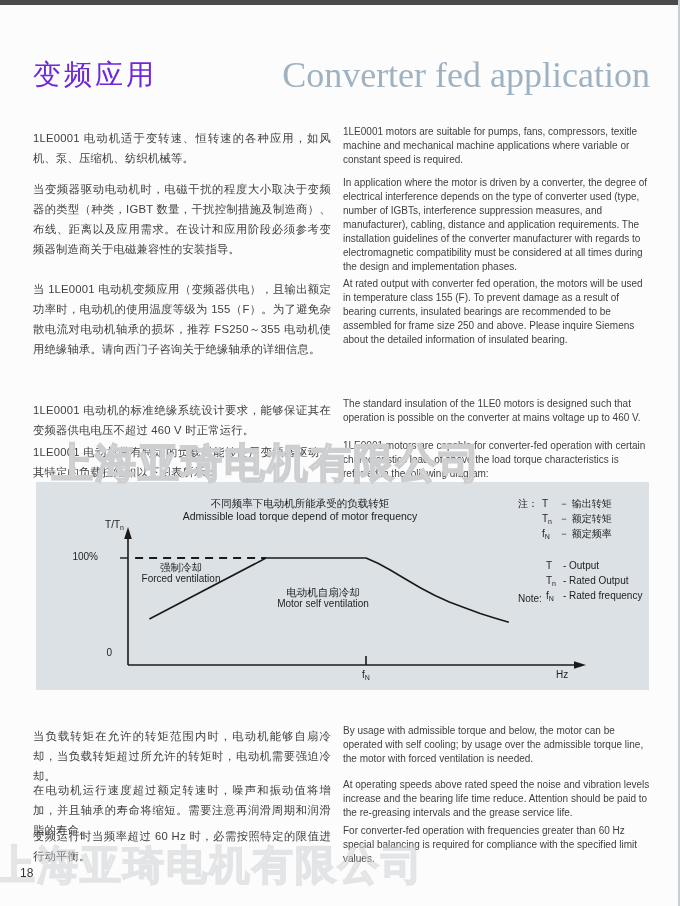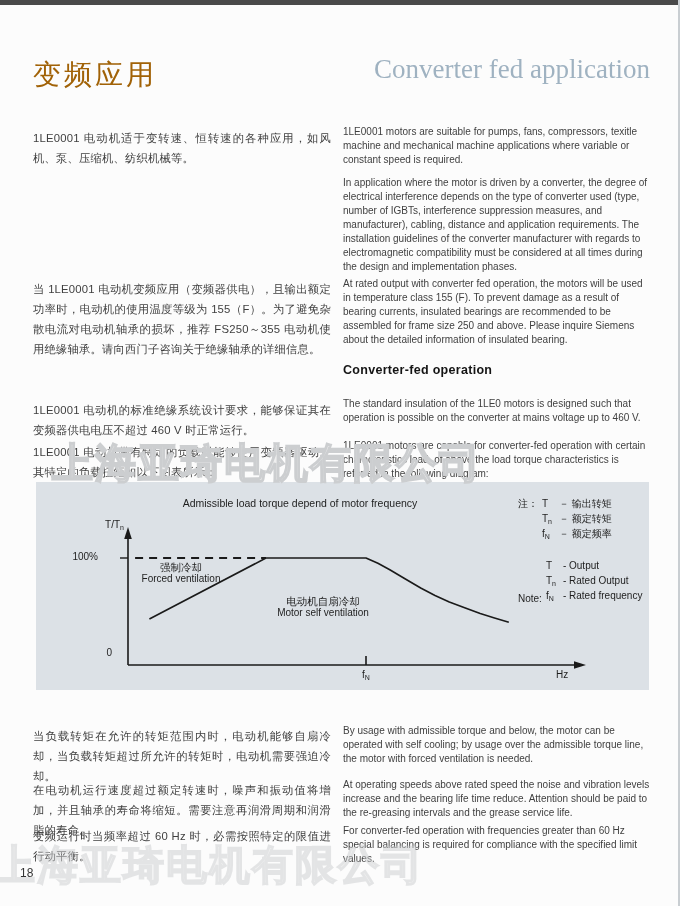--- a/index.html
+++ b/index.html
@@ -4,22 +4,22 @@
 <style>
   html,body{margin:0;padding:0;background:#e9e9e9;}
   #page{
     position:relative;width:680px;height:906px;margin:0 auto;
     background:#fcfcfc;overflow:hidden;
     font-family:"Liberation Sans","DejaVu Sans",sans-serif;color:#3f3f3f;
   }
   .topbar{position:absolute;left:0;top:0;width:680px;height:5px;background:#4a4a4a;}
   .rightedge{position:absolute;right:0;top:0;width:2px;height:906px;background:#c9ced2;}
 
-  .title-zh{position:absolute;left:33px;top:56px;font-size:28px;letter-spacing:3px;color:#a16207;}
-  .title-en{position:absolute;right:30px;top:54px;font-size:27px;color:#9fb2c1;
+  .title-zh{position:absolute;left:33px;top:56px;font-size:28px;letter-spacing:3px;color:#6d28d9;}
+  .title-en{position:absolute;right:30px;top:54px;font-size:36px;color:#9fb2c1;
             font-family:"Liberation Serif","DejaVu Serif",serif;}
 
   .p{position:absolute;}
   .zh{font-size:11.3px;line-height:20px;letter-spacing:0.2px;text-align:justify;margin-top:16px;}
   .en{font-size:10px;line-height:14px;margin-top:12px;}
   .lcol{left:33px;width:298px;}
   .rcol{left:343px;width:309px;}
   .shead{font-weight:bold;color:#141414;font-size:12.5px;letter-spacing:0.3px;}
 
   
@@ -33,21 +33,21 @@
   .note-en{left:482px;top:78px;align-items:flex-end;}
   .axis-lab{font-size:10px;color:#1e1e1e;}
   .ylab{left:40px;top:37px;width:48px;text-align:right;}
   .tick100{left:18px;top:69px;width:44px;text-align:right;}
   .tick0{left:60px;top:165px;width:16px;text-align:right;}
   .tickfn{left:318px;top:187px;width:24px;text-align:center;}
   .hzlab{left:520px;top:187px;}
   .region{text-align:center;font-size:10px;line-height:12px;color:#1e1e1e;}
   .region .zh-line{font-size:10.5px;}
   .reg-forced{left:75px;top:79px;width:140px;}
-  .reg-self{left:222px;top:113px;width:130px;}
+  .reg-self{left:222px;top:104px;width:130px;}
   sub{font-size:7px;vertical-align:-2px;}
 
   .watermark{
     position:absolute;white-space:nowrap;z-index:3;pointer-events:none;
     font-size:41px;font-weight:bold;letter-spacing:2px;
     color:#efefef;-webkit-text-stroke:1.5px #ccced0;
   }
   .wm-mid{left:52px;top:436px;}
   .wm-bottom{left:-6px;top:838px;opacity:0.5;}
 
@@ -57,27 +57,27 @@
 <body>
 
 <div id="page">
   <div class="topbar"></div>
   <div class="rightedge"></div>
 
   <div class="title-zh">变频应用</div>
   <div class="title-en">Converter fed application</div>
 
   <p class="p zh lcol" style="top:112px">1LE0001 电动机适于变转速、恒转速的各种应用，如风机、泵、压缩机、纺织机械等。</p>
+  <p class="p zh lcol" style="top:163px">当变频器驱动电动机时，电磁干扰的程度大小取决于变频器的类型（种类，IGBT 数量，干扰控制措施及制造商）、布线、距离以及应用需求。在设计和应用阶段必须参考变频器制造商关于电磁兼容性的安装指导。</p>
   <p class="p zh lcol" style="top:263px">当 1LE0001 电动机变频应用（变频器供电），且输出额定功率时，电动机的使用温度等级为 155（F）。为了避免杂散电流对电动机轴承的损坏，推荐 FS250～355 电动机使用绝缘轴承。请向西门子咨询关于绝缘轴承的详细信息。</p>
 
   <p class="p en rcol" style="top:113px">1LE0001 motors are suitable for pumps, fans, compressors, texitle machine and mechanical machine applications where variable or constant speed is required.</p>
   <p class="p en rcol" style="top:164px">In application where the motor is driven by a converter, the degree of electrical interference depends on the type of converter used (type, number of IGBTs, interference suppression measures, and manufacturer), cabling, distance and application requirements. The installation guidelines of the converter manufacturer with regards to electromagnetic compatibility must be considered at all times during the design and implementation phases.</p>
   <p class="p en rcol" style="top:265px">At rated output with converter fed operation, the motors will be used in temperature class 155 (F). To prevent damage as a result of bearing currents, insulated bearings are recommended to be assembled for frame size 250 and above. Please inquire Siemens about the detailed information of insulated bearing.</p>
 
-  <div class="p shead rcol" style="top:363px">Converter-fed operation</div>
 
   <p class="p zh lcol" style="top:384px">1LE0001 电动机的标准绝缘系统设计要求，能够保证其在变频器供电电压不超过 460 V 时正常运行。</p>
   <p class="p zh lcol" style="top:426px">1LE0001 电动机带有特定的负载时能够使用变频器驱动，其特定的负载扭矩如以下图表所示：</p>
   <p class="p en rcol" style="top:385px">The standard insulation of the 1LE0 motors is designed such that operation is possible on the converter at mains voltage up to 460 V.</p>
   <p class="p en rcol" style="top:427px">1LE0001 motors are capable for converter-fed operation with certain characteristics load, of above the load torque characteristics is referred in the following diagram:</p>
 
   <div class="chart" style="background: rgb(220, 225, 230);">
     <svg width="613" height="208" viewBox="0 0 613 208" style="position:absolute;left:0;top:0;">
 
       <line x1="92" y1="183" x2="92" y2="54" stroke="#1a1a1a" stroke-width="1.6"></line>
@@ -88,20 +88,21 @@
 
       <line x1="84" y1="76" x2="92" y2="76" stroke="#1a1a1a" stroke-width="1.4"></line>
       <line x1="330.0" y1="174" x2="330.0" y2="183" stroke="#1a1a1a" stroke-width="1.6"></line>
 
       <line x1="99.1" y1="76.0" x2="230.0" y2="76.0" stroke="#1a1a1a" stroke-width="1.8" stroke-dasharray="8 6"></line>
 
       <polyline fill="none" stroke="#1a1a1a" stroke-width="1.6" stroke-linejoin="round" points="113.4,137.0 230.0,76.0 330.0,76.0 341.9,81.3 353.8,87.8 368.1,96.3 384.7,106.0 399.0,113.5 413.3,119.9 430.0,126.3 444.2,131.6 458.5,135.9 472.8,140.2"></polyline>
     </svg>
 
     <div class="abs ct">
+      <div>不同频率下电动机所能承受的负载转矩</div>
       <div>Admissible load torque depend of motor frequency</div>
     </div>
 
     <div class="abs note note-zh">
       <span class="prefix">注：</span>
       <span>
         <span style="display:block"><span class="nsym"><span>T</span><sub></sub></span><span>－ 输出转矩</span></span>
         <span style="display:block"><span class="nsym"><span>T</span><sub>n</sub></span><span>－ 额定转矩</span></span>
         <span style="display:block"><span class="nsym"><span>f</span><sub>N</sub></span><span>－ 额定频率</span></span>
       </span>

